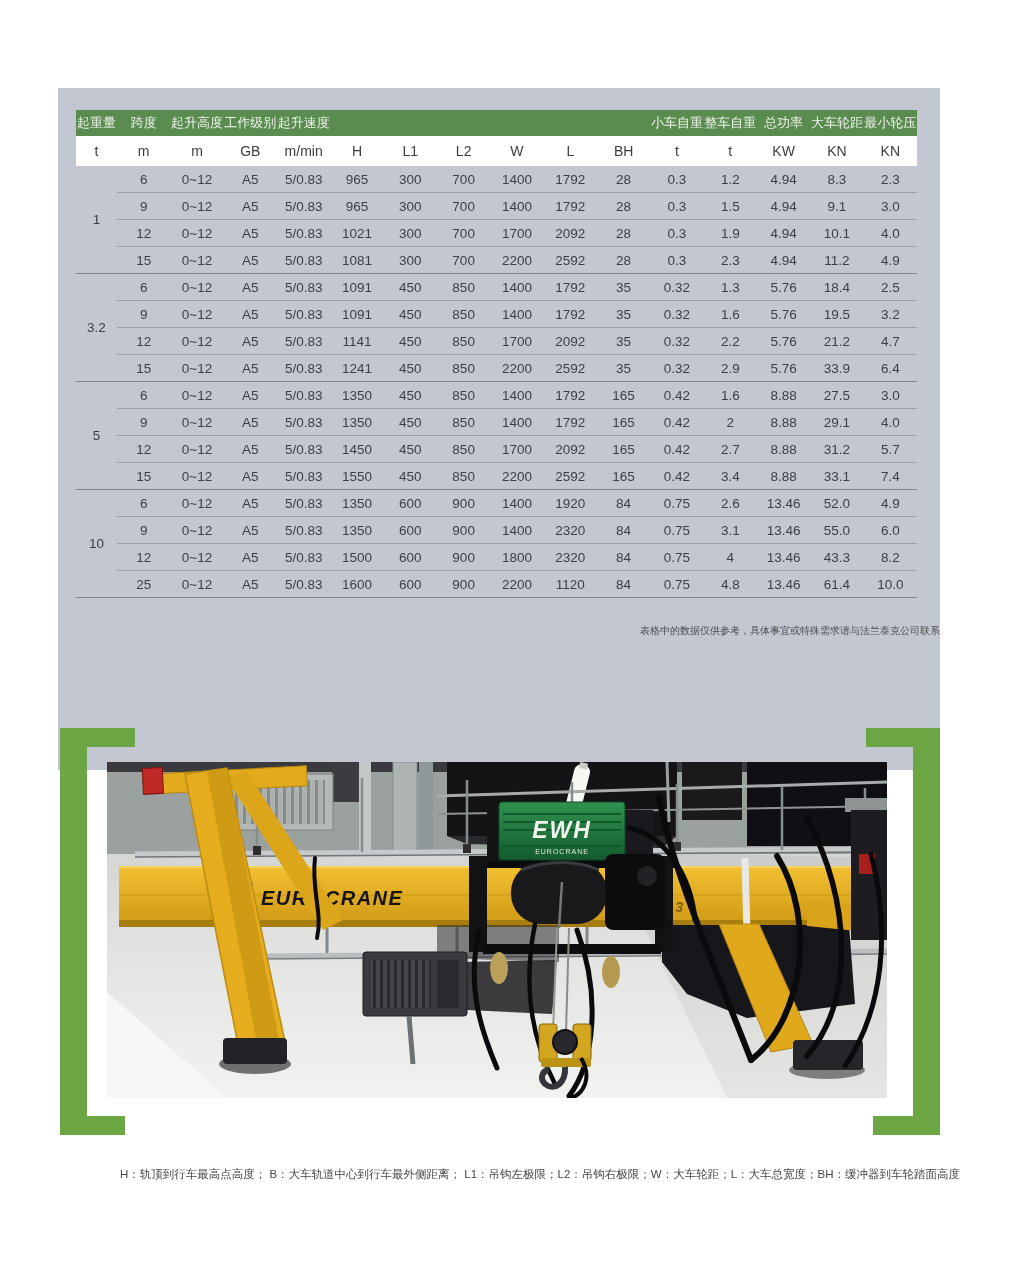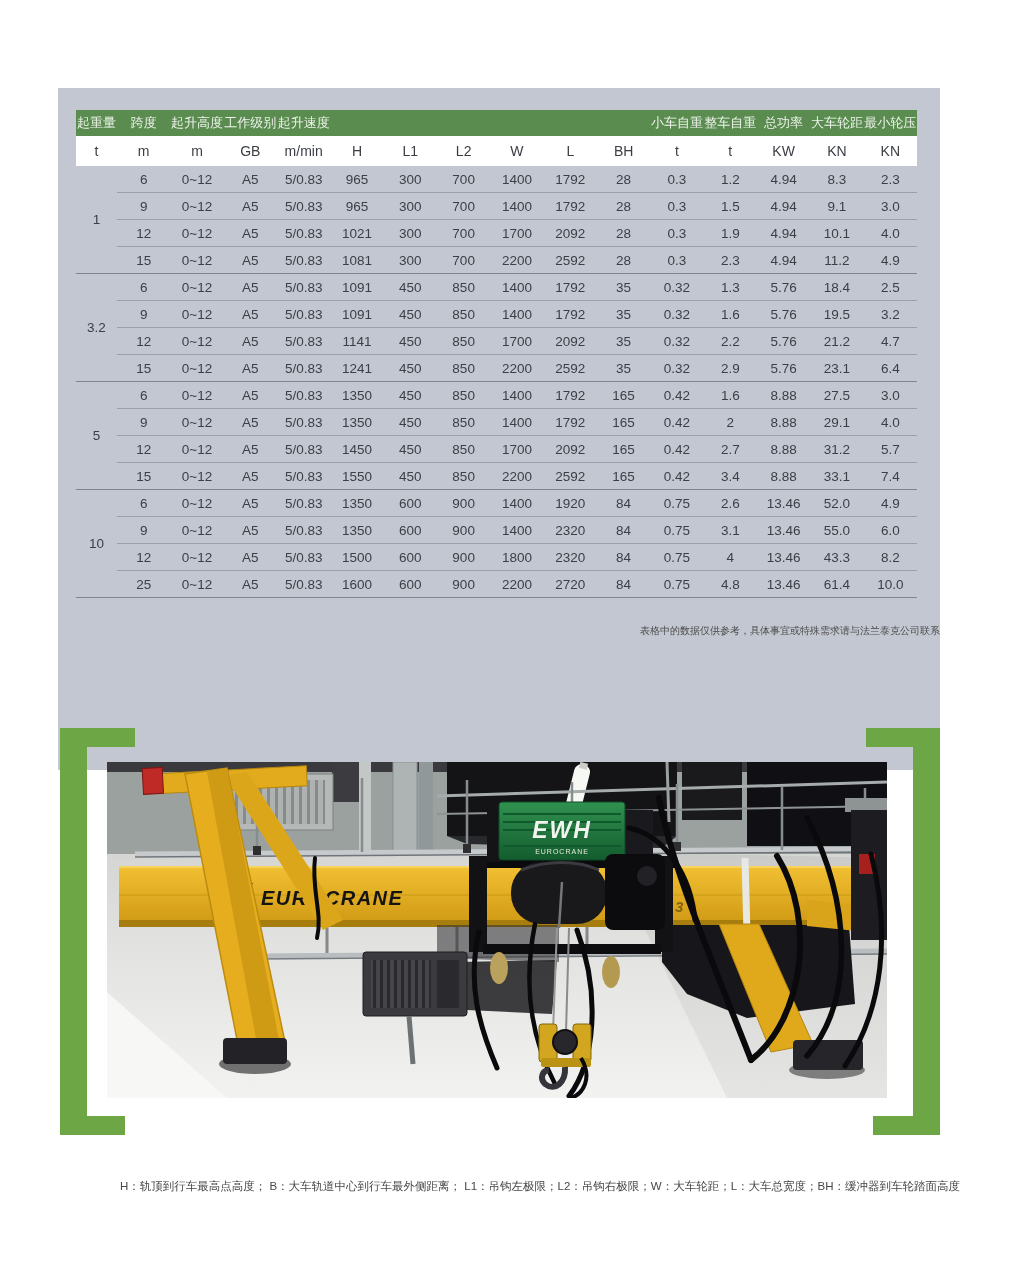--- a/index.html
+++ b/index.html
@@ -25,21 +25,21 @@
   .gb-l-top{left:87px;top:728px;width:48px;height:19px;}
   .gb-l-bot{left:87px;top:1116px;width:38px;height:19px;}
   .gb-r-bar{left:913px;top:728px;width:27px;height:407px;}
   .gb-r-top{left:866px;top:728px;width:47px;height:19px;}
   .gb-r-bot{left:873px;top:1116px;width:40px;height:19px;}
 
   .photo{position:absolute;left:107px;top:762px;width:780px;height:336px;background:#e6e6e4;overflow:hidden;}
   .photo svg{display:block;}
 
   .legend{position:absolute;left:80px;top:1167px;width:920px;text-align:center;
-          font-size:11.5px;color:#474747;white-space:nowrap;margin-top:12px;}
+          font-size:11.5px;color:#474747;white-space:nowrap;}
 </style>
 </head>
 <body>
 
 <div class="page">
 
   <div class="panel">
     <table class="spec" id="specTable">
       <colgroup>
           <col style="width:41px">
@@ -213,21 +213,21 @@
             <td>5/0.83</td>
             <td>1241</td>
             <td>450</td>
             <td>850</td>
             <td>2200</td>
             <td>2592</td>
             <td>35</td>
             <td>0.32</td>
             <td>2.9</td>
             <td>5.76</td>
-            <td>23.1</td>
+            <td>33.9</td>
             <td>6.4</td>
           </tr>
           <tr>
             <td rowspan="4" class="cap">5</td>
             <td>6</td>
             <td>0~12</td>
             <td>A5</td>
             <td>5/0.83</td>
             <td>1350</td>
             <td>450</td>
@@ -346,21 +346,21 @@
           </tr>
           <tr class="group-end">
             <td>25</td>
             <td>0~12</td>
             <td>A5</td>
             <td>5/0.83</td>
             <td>1600</td>
             <td>600</td>
             <td>900</td>
             <td>2200</td>
-            <td>2720</td>
+            <td>1120</td>
             <td>84</td>
             <td>0.75</td>
             <td>4.8</td>
             <td>13.46</td>
             <td>61.4</td>
             <td>10.0</td>
           </tr>
         </tbody>
     </table>
   </div>

